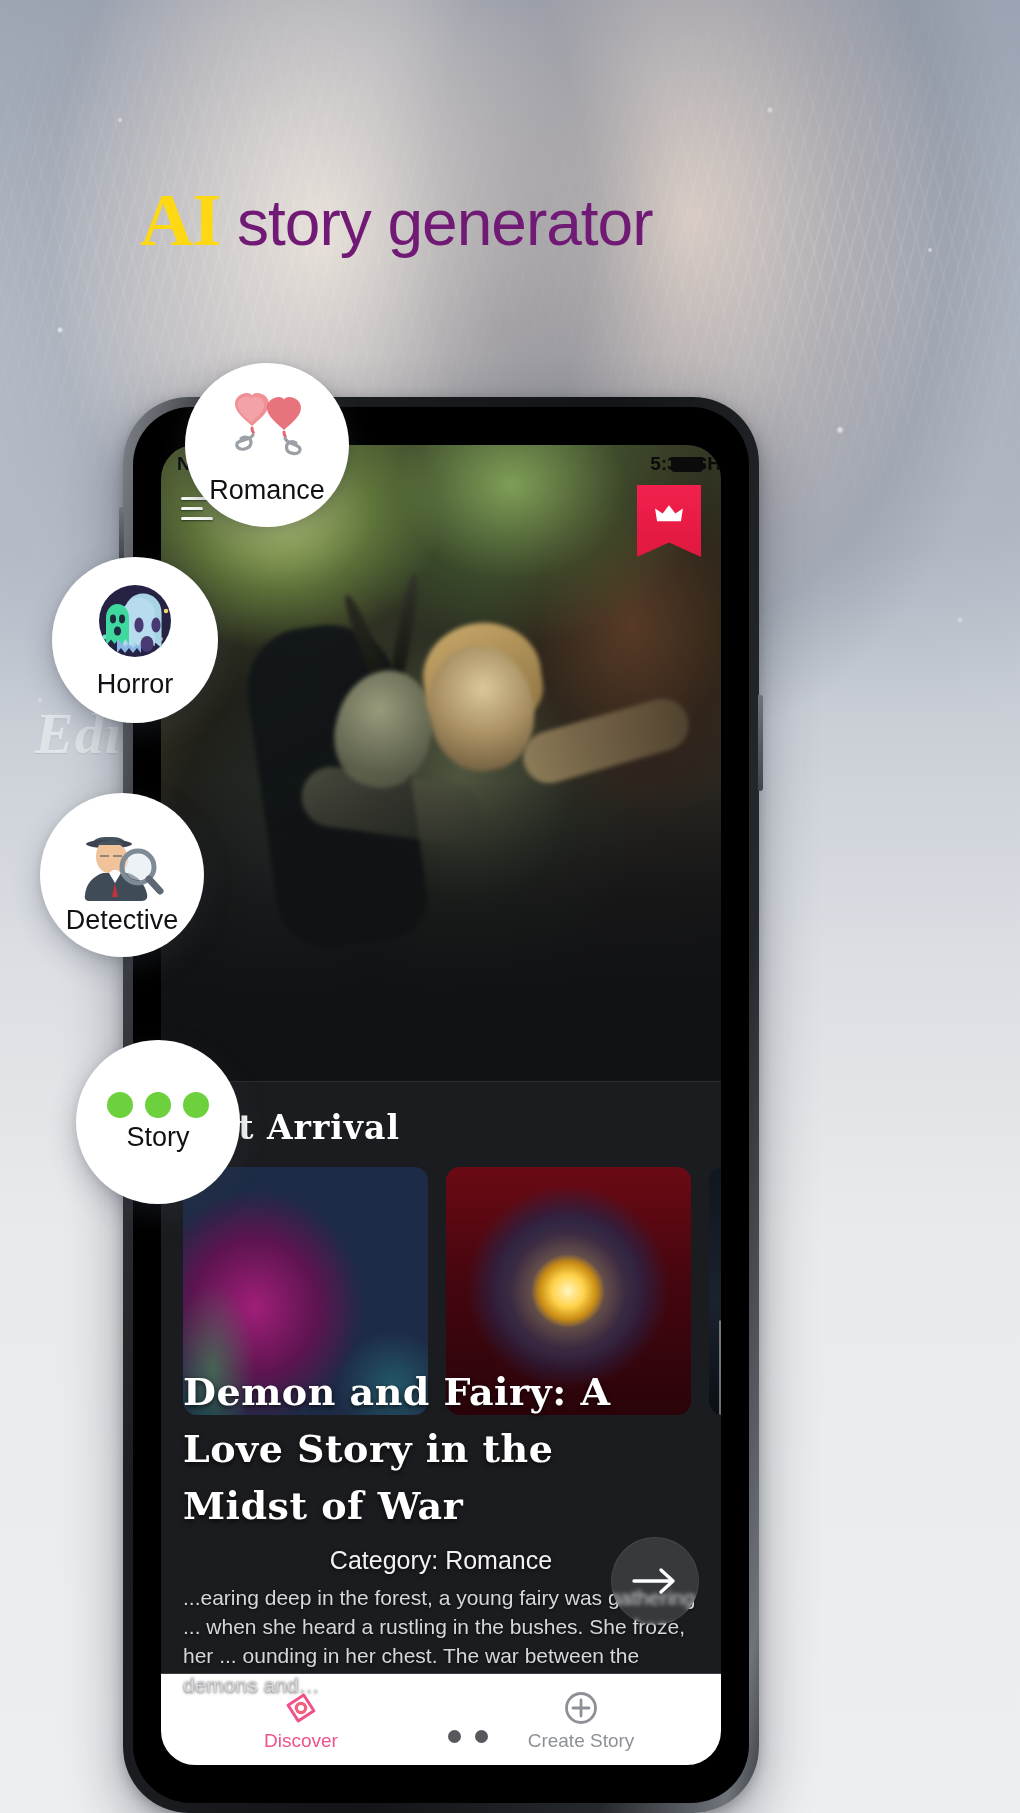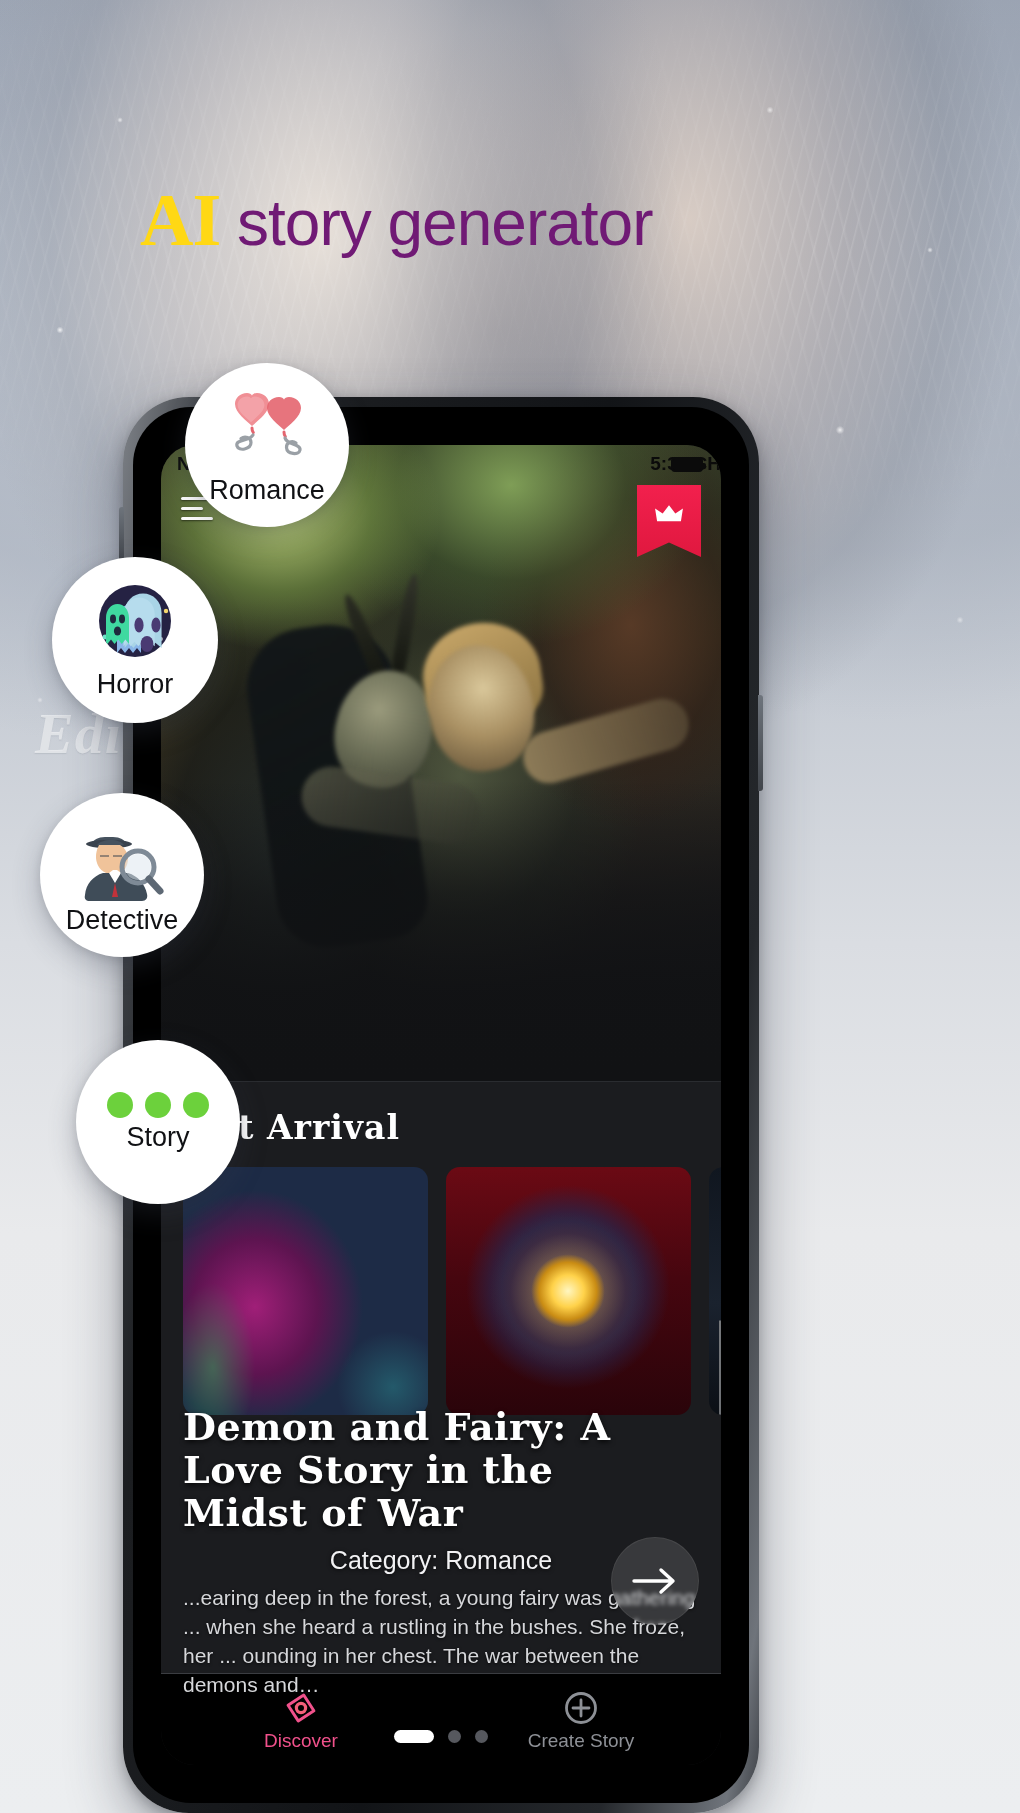--- a/index.html
+++ b/index.html
@@ -211,21 +211,21 @@
     display:flex; align-items:flex-start; justify-content:center;
     padding-top:18px;
     box-shadow:0 3px 10px rgba(0,0,0,.4);
   }
   .crown { width:30px; height:22px; }
 
   .hero-text { position:absolute; left:22px; right:22px; bottom:66px; z-index:5; }
   .hero-title {
     font-family:"DejaVu Serif", serif;
     font-weight:bold;
-    font-size:38px; line-height:43px;
+    font-size:38px; line-height:57px;
     color:#fff;
     letter-spacing:0.5px;
     text-shadow:0 2px 5px rgba(0,0,0,.75);
     max-width:430px;
   }
   .hero-cat {
     margin-top:12px;
     font-size:25px; color:#f2f2f4; font-weight:400;
     text-shadow:0 1px 4px rgba(0,0,0,.7);
     text-align:center;
@@ -301,21 +301,21 @@
     background:
       linear-gradient(180deg, #e9ecef 0%, #c7ccd3 100%) ,
       repeating-linear-gradient(90deg, rgba(0,0,0,.45) 0 4px, rgba(0,0,0,0) 4px 10px);
     background-blend-mode:multiply;
     clip-path:polygon(0% 100%, 0% 55%, 14% 55%, 14% 30%, 28% 30%, 28% 62%, 44% 62%, 44% 12%, 52% 0%, 60% 12%, 60% 62%, 74% 62%, 74% 40%, 88% 40%, 88% 70%, 100% 70%, 100% 100%);
   }
 
   
   .tabbar {
     position:absolute; left:0; bottom:0; width:100%; height:92px;
-    background:#000000;
+    background:#ffffff;
     display:flex; align-items:center;
     border-top:1px solid #3b3d42;
   }
   .tab { flex:1; text-align:center; }
   .tab-icon { height:40px; display:flex; align-items:center; justify-content:center; }
   .tab-label { margin-top:2px; font-size:19px; color:#8d9096; }
   .tab.active .tab-label { color:#f0518b; }
 
   
   .bubble {

